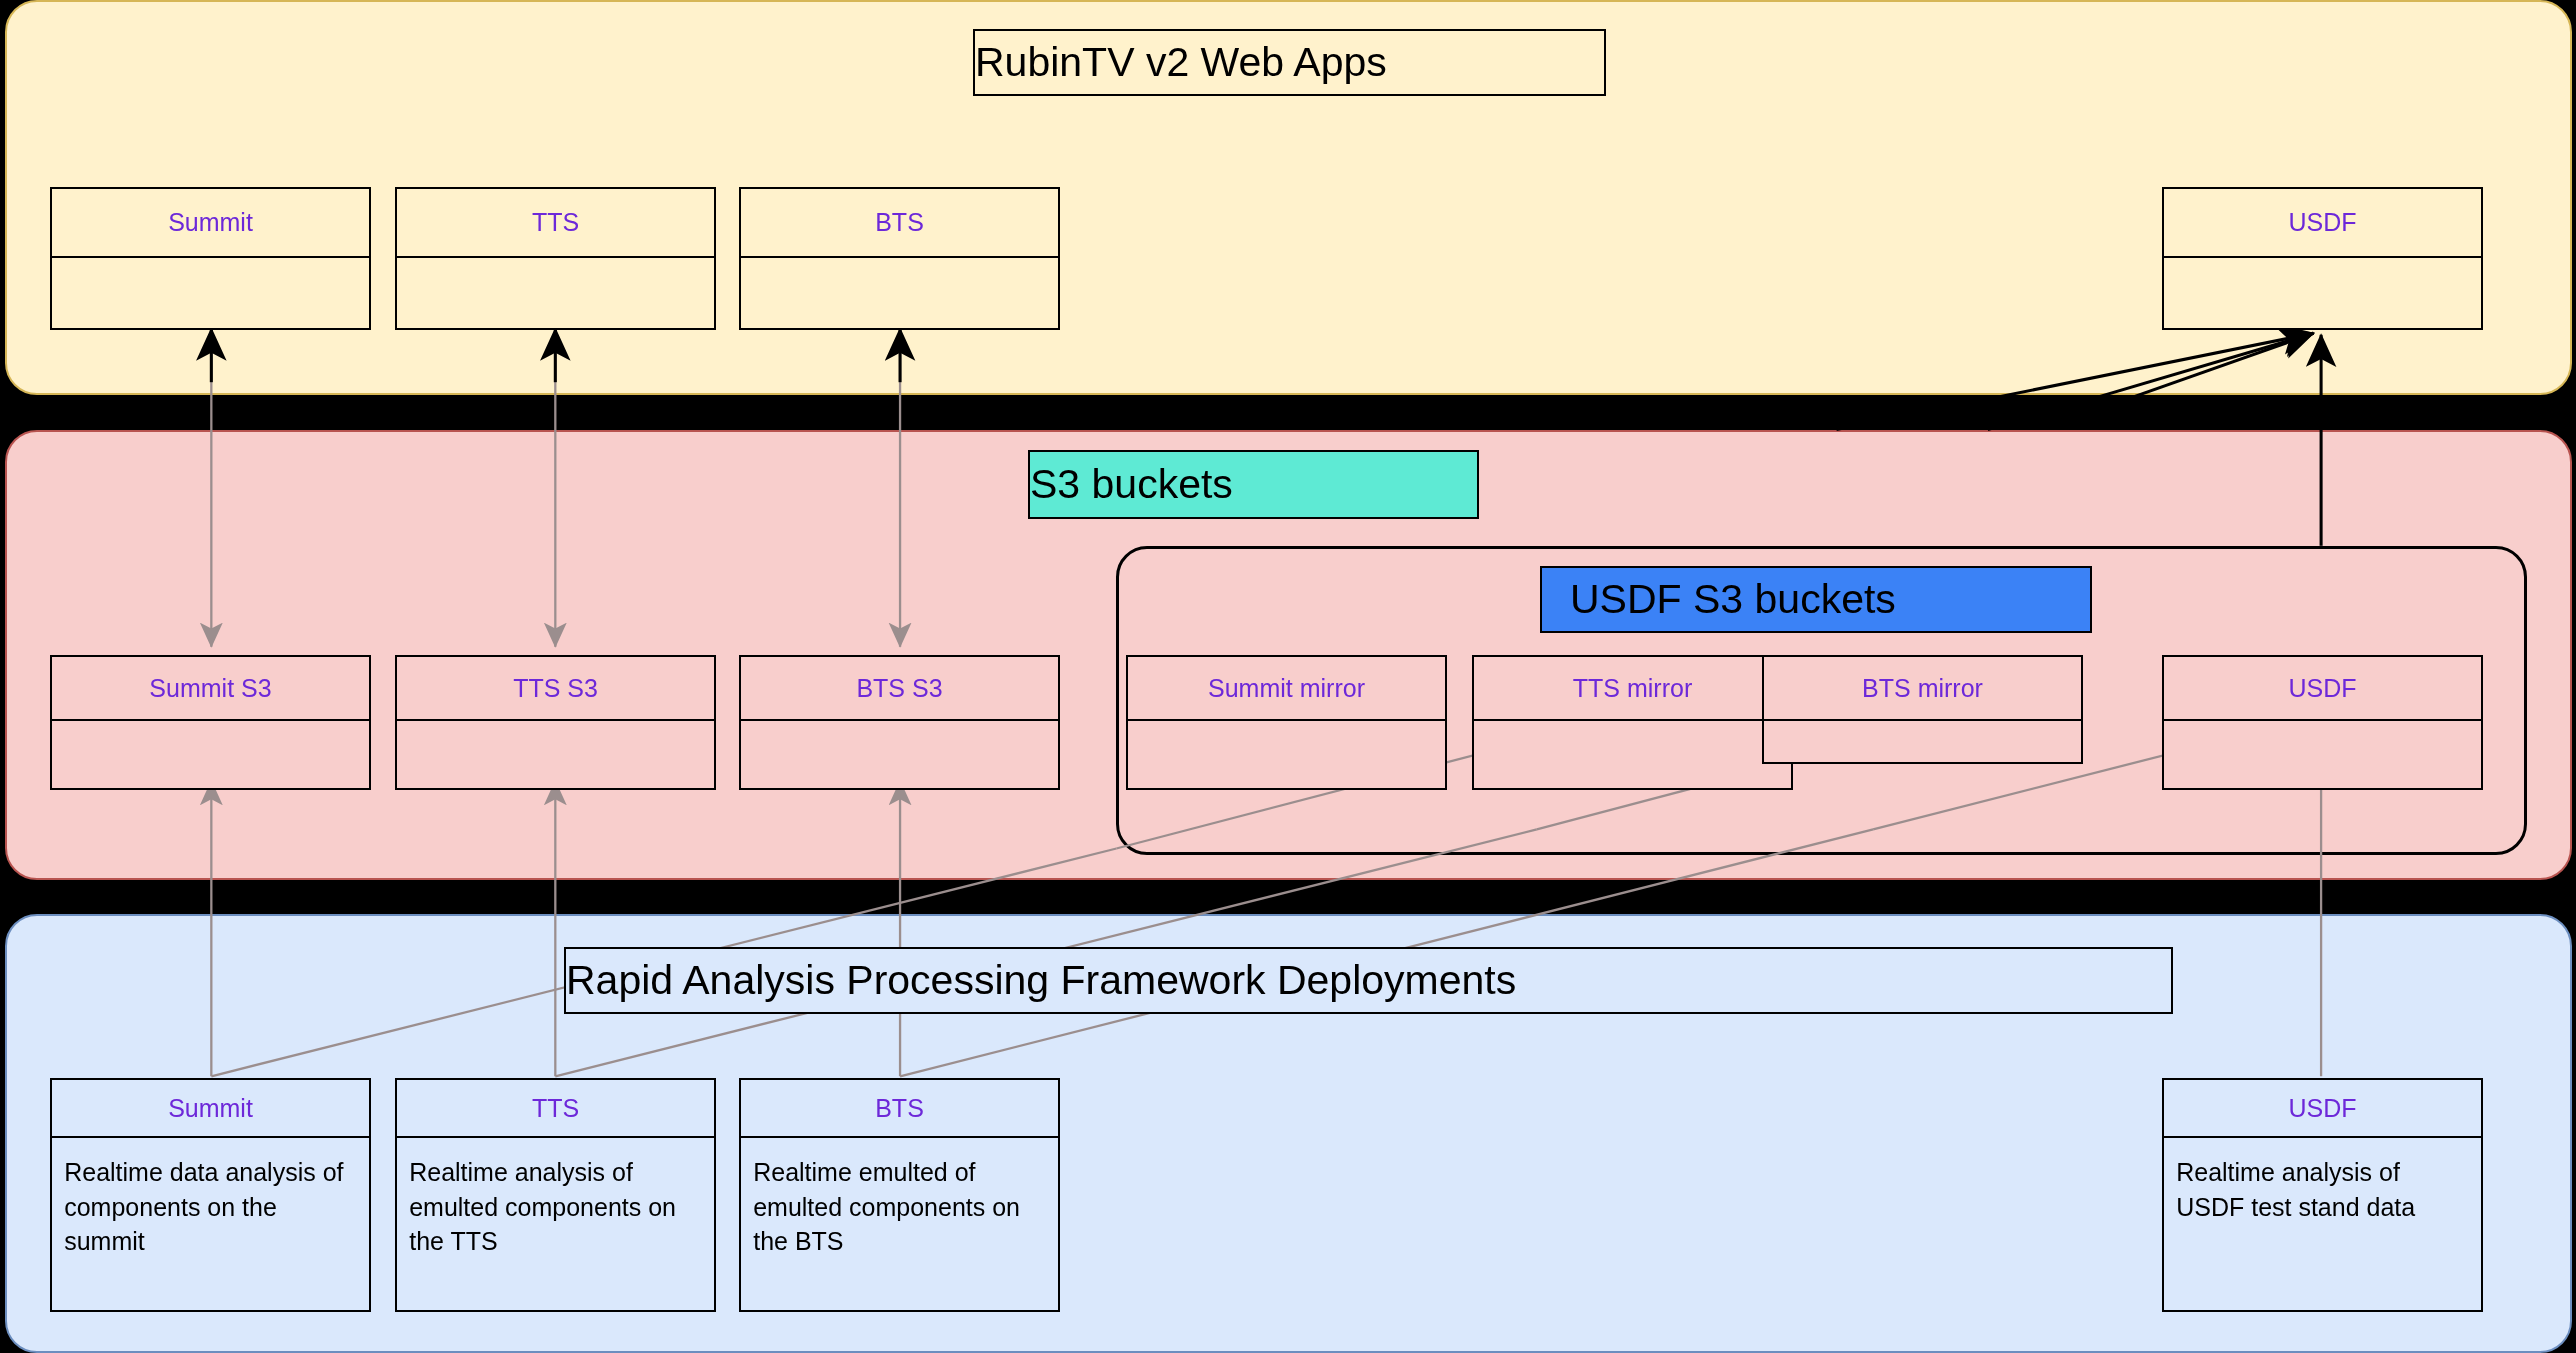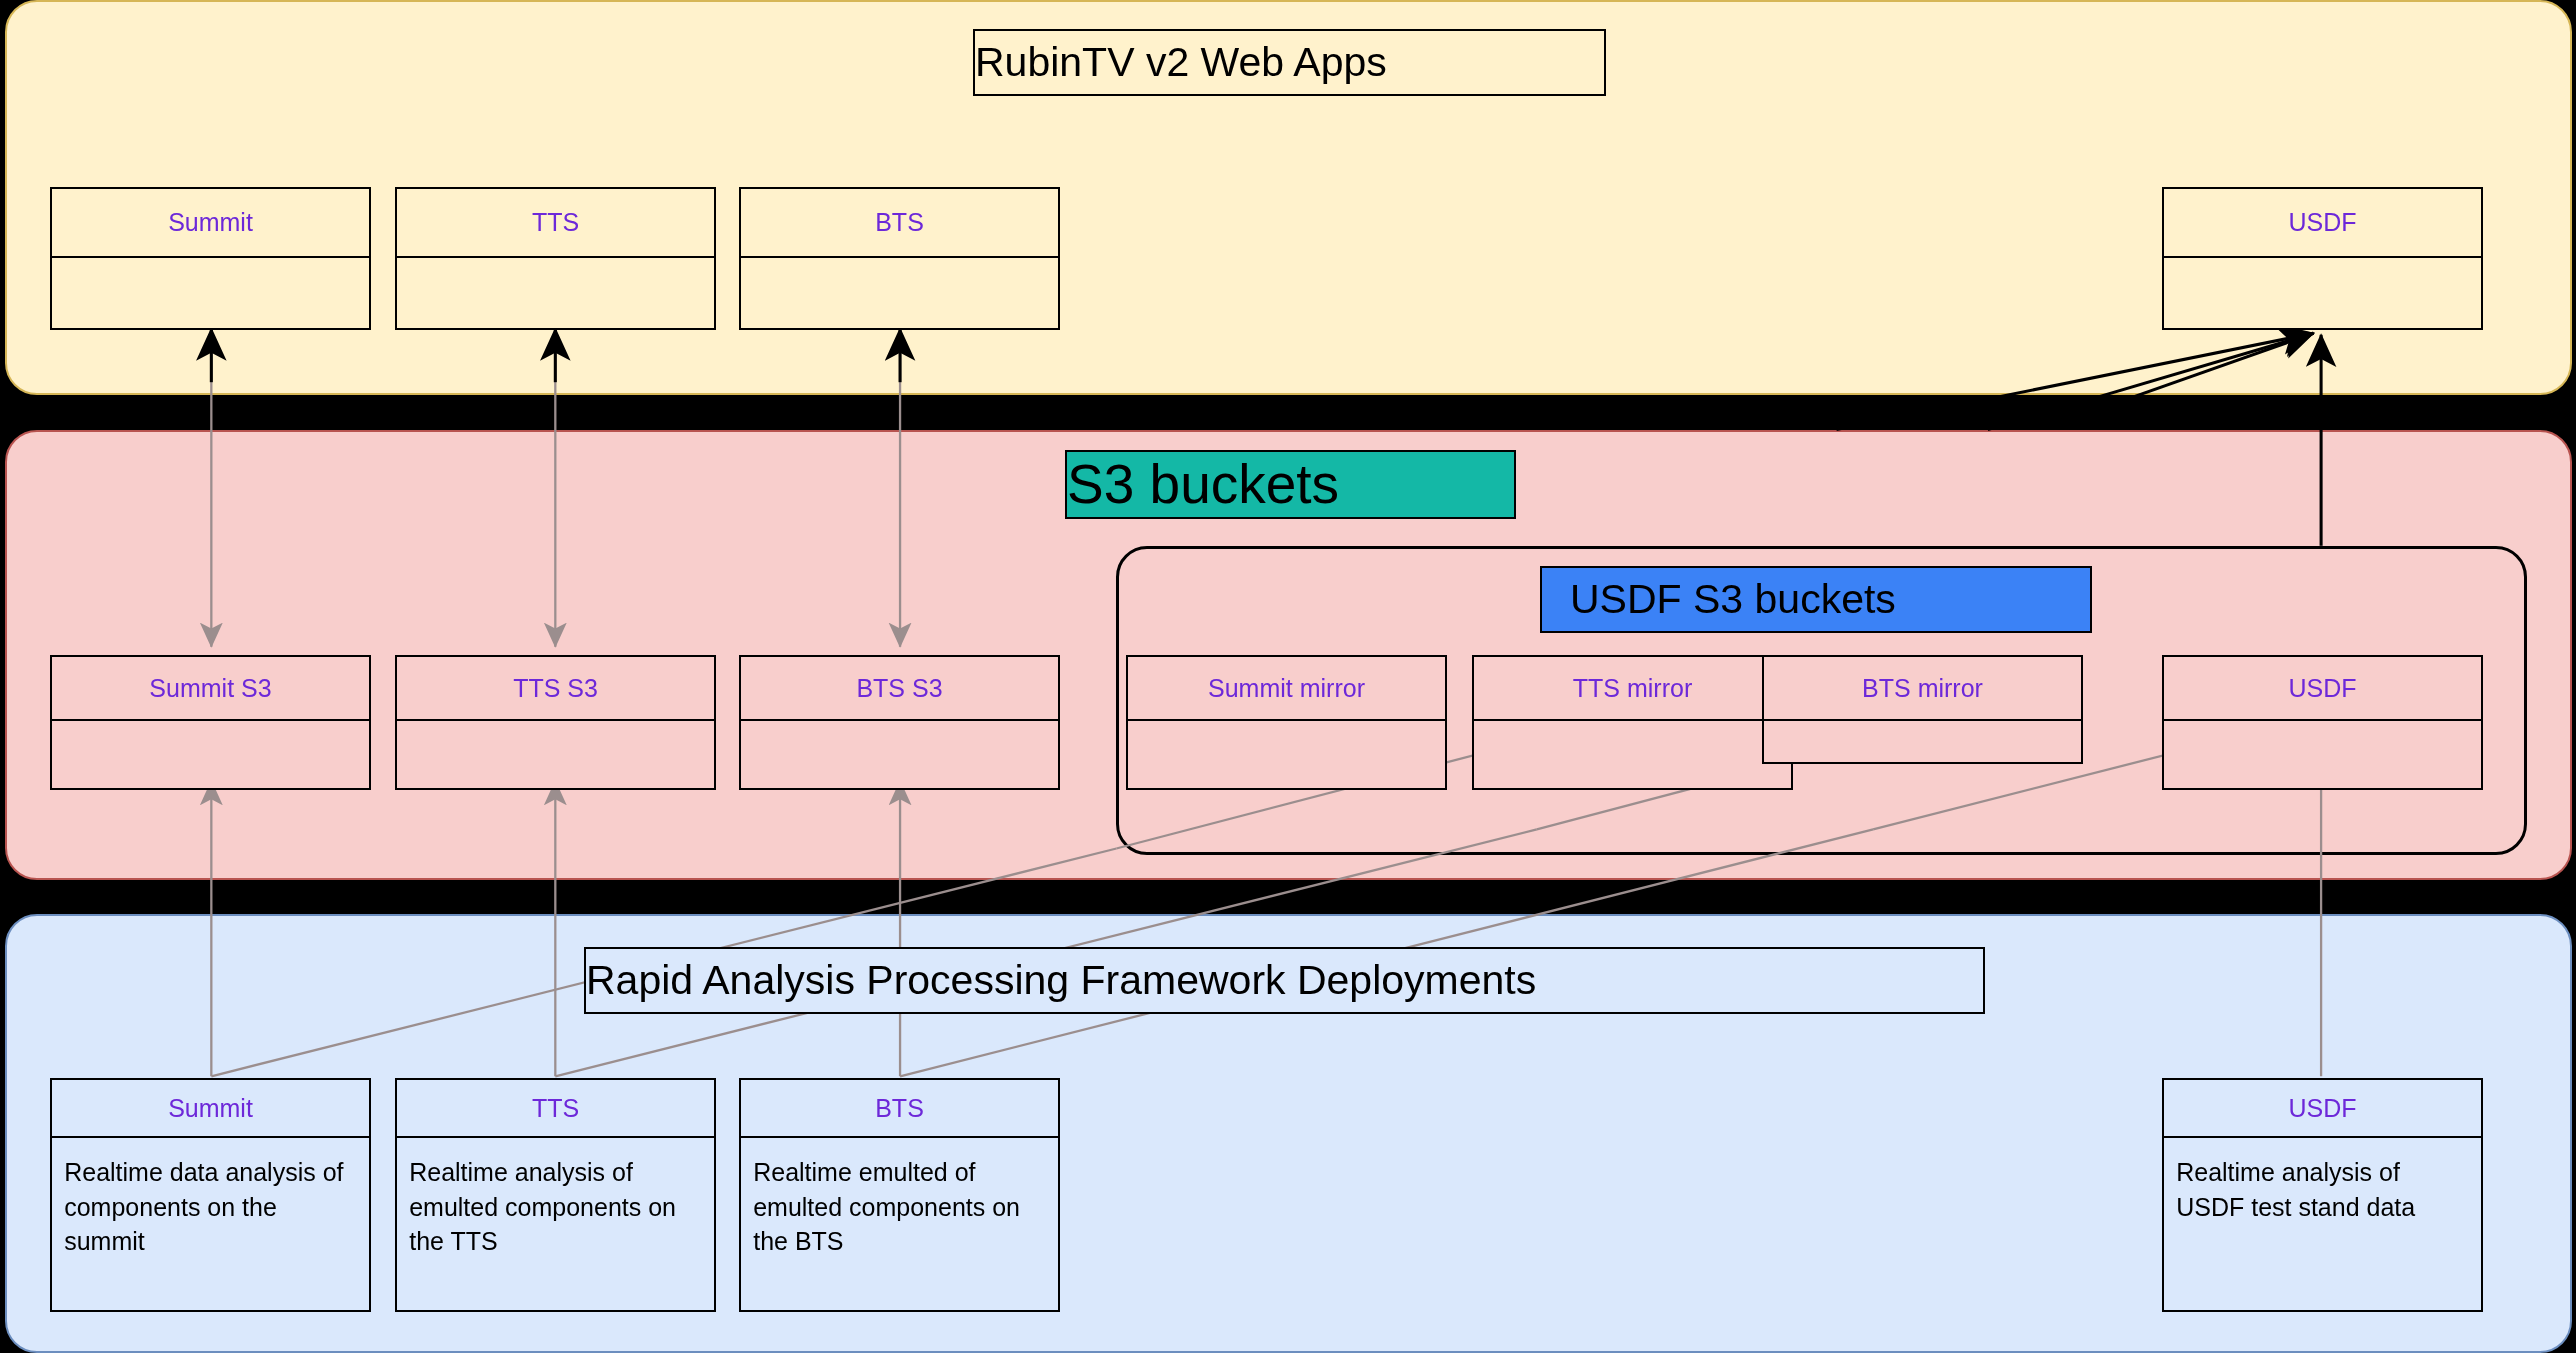--- a/index.html
+++ b/index.html
@@ -52,32 +52,32 @@
     text-align: center;
     color: #000000;
     line-height: 1.05;
   }
   .plaque-webapps {
     left: 973px; top: 29px;  width: 633px;  height: 67px;
     background: #fff2cc;
     font-size: 41px;
   }
   .plaque-s3 {
-    left: 1065px; top: 450px; width: 451px;  height: 69px;
-    background: #14b8a6;
-    font-size: 55px;
+    left: 1028px; top: 450px; width: 451px;  height: 69px;
+    background: #5eead4;
+    font-size: 41px;
   }
   .plaque-usdf-s3 {
     left: 1540px; top: 566px; width: 552px;  height: 67px;
     background: #3b82f6;
     font-size: 41px;
     padding-left: 28px;
   }
   .plaque-rapf {
-    left: 584px;  top: 947px; width: 1401px; height: 67px;
+    left: 564px;  top: 947px; width: 1609px; height: 67px;
     background: #dae8fc;
     font-size: 41px;
   }
 
   
   .node {
     position: absolute;
     box-sizing: border-box;
     border: 2.3px solid #000000;
     display: flex;

